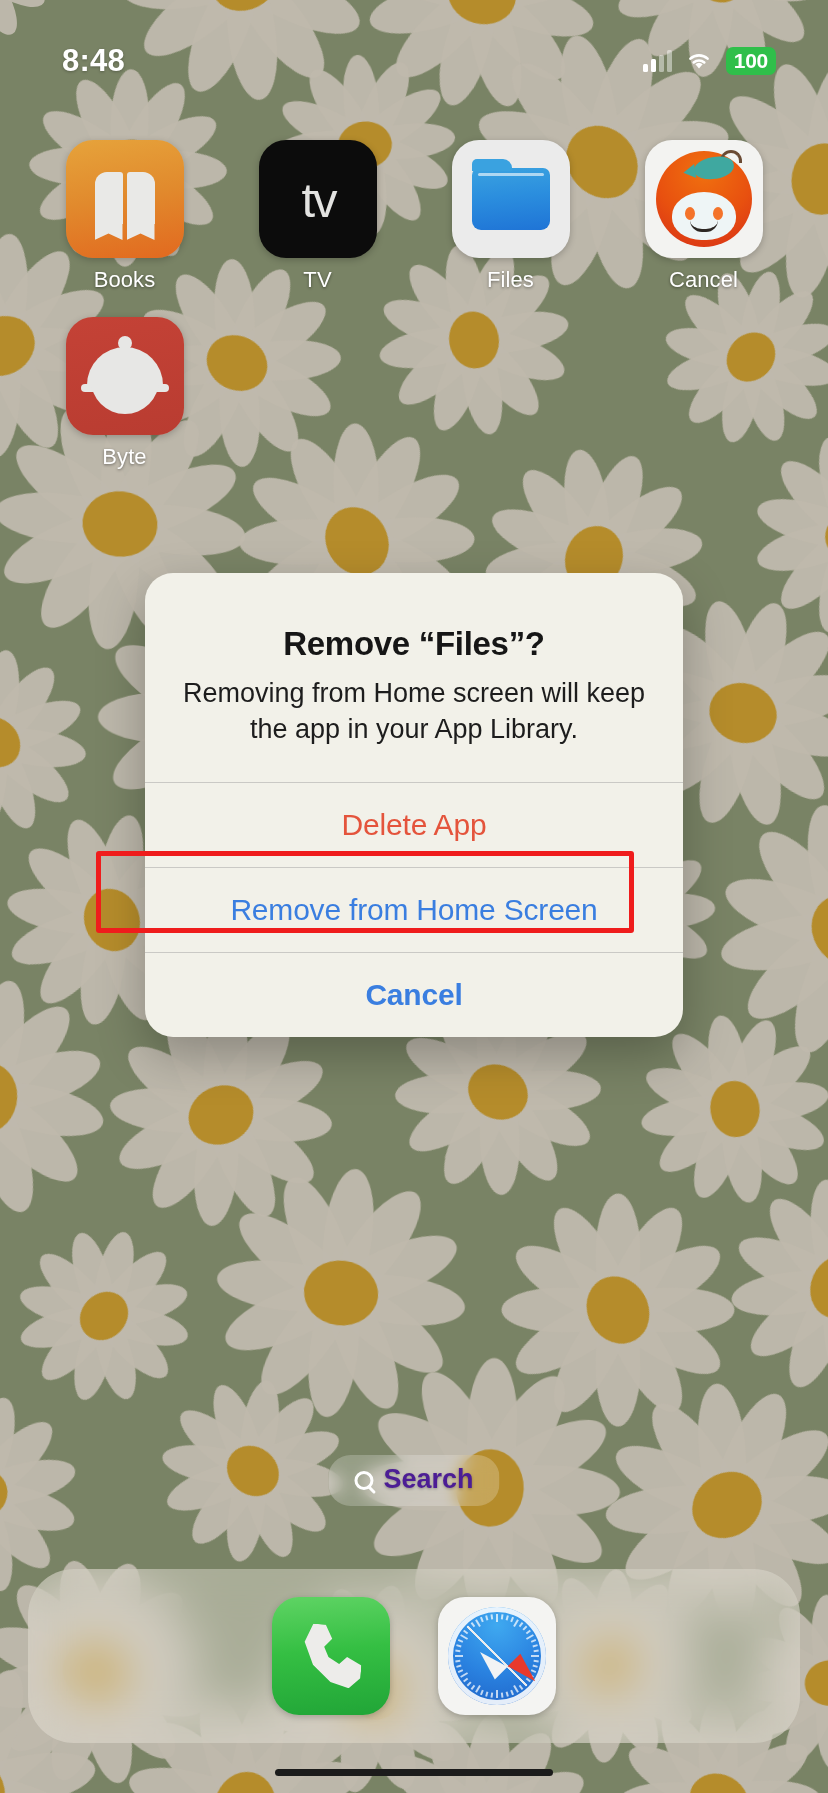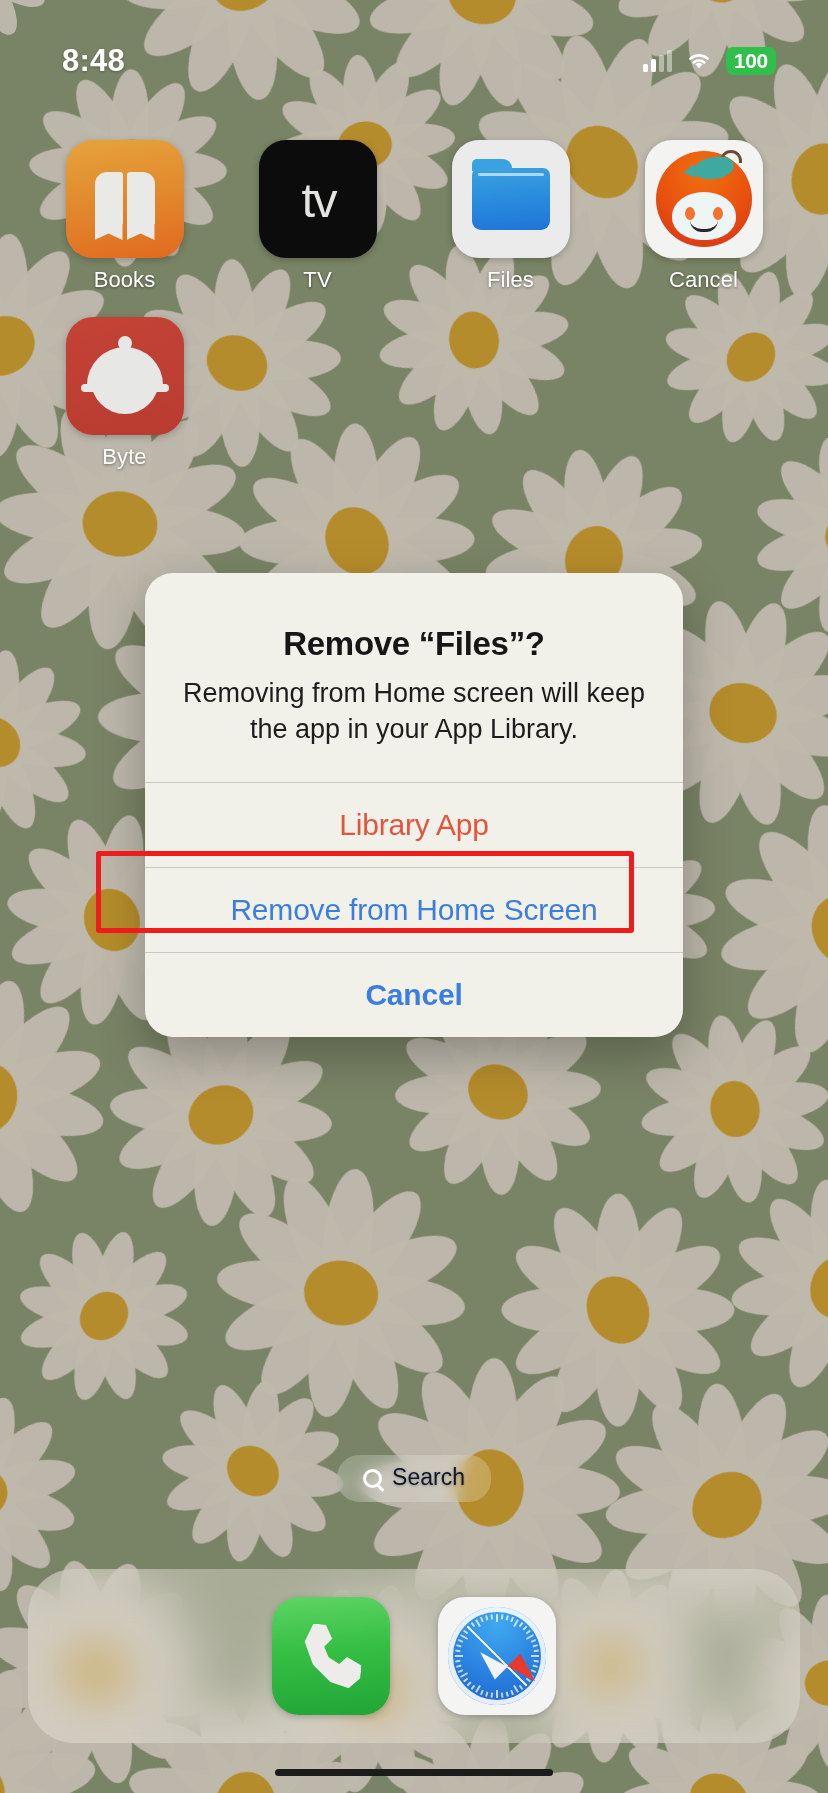--- a/index.html
+++ b/index.html
@@ -217,21 +217,21 @@
   }
   #search-pill .mag{
     width:19px; height:19px; border:3px solid #fff; border-radius:50%;
     position:relative; margin-top:1px;
   }
   #search-pill .mag:after{
     content:""; position:absolute; right:-6px; bottom:-4px;
     width:10px; height:3px; background:#fff; border-radius:2px;
     transform:rotate(45deg);
   }
-  #search-label{ color:#0f172a; font-size:23px; font-weight:400; text-shadow:0 1px 3px rgba(0,0,0,.3); }
+  #search-label{ color:#4c1d95; font-size:27px; font-weight:700; text-shadow:0 1px 3px rgba(0,0,0,.3); }
 
   
   #dock{
     position:absolute; left:28px; right:28px; bottom:50px; height:174px;
     background:rgba(236,232,222,.42);
     border-radius:46px;
     backdrop-filter:blur(22px);
     display:flex; align-items:center; justify-content:center; gap:48px;
   }
   #dock .icon{ width:118px; height:118px; }
@@ -1015,20 +1015,20 @@
 </div>
 <div id="home-indicator"></div>
 
 <div id="alert-backdrop">
   <div id="alert">
     <div id="alert-head">
       <div id="alert-title">Remove “Files”?</div>
       <div id="alert-message">Removing from Home screen will keep the app in your App Library.</div>
     </div>
     <div class="alert-sep"></div>
-    <div class="alert-btn" id="btn-delete">Library App</div>
+    <div class="alert-btn" id="btn-delete">Delete App</div>
     <div class="alert-sep"></div>
     <div class="alert-btn" id="btn-remove">Remove from Home Screen</div>
     <div class="alert-sep"></div>
     <div class="alert-btn" id="btn-cancel">Cancel</div>
   </div>
 </div>
 <div id="highlight-box"></div>
 
 </body></html>

